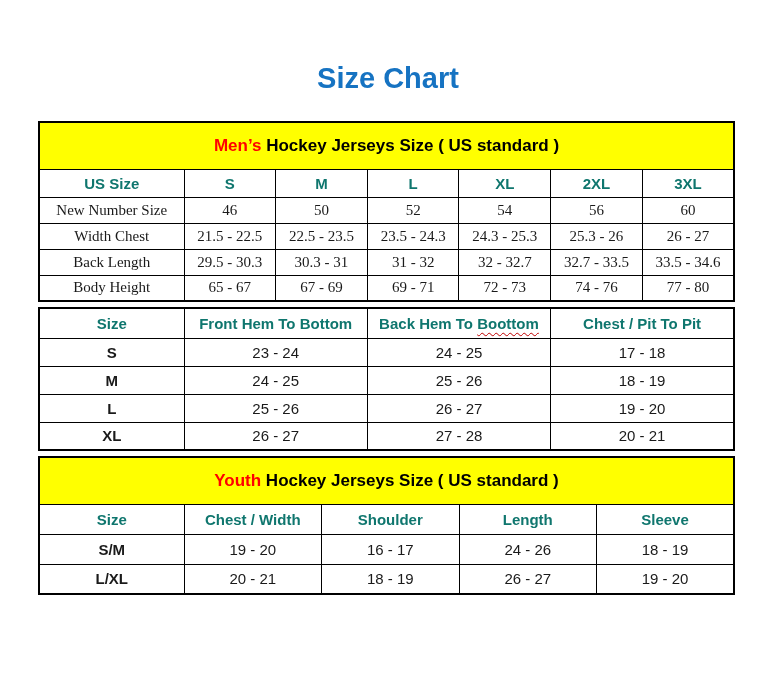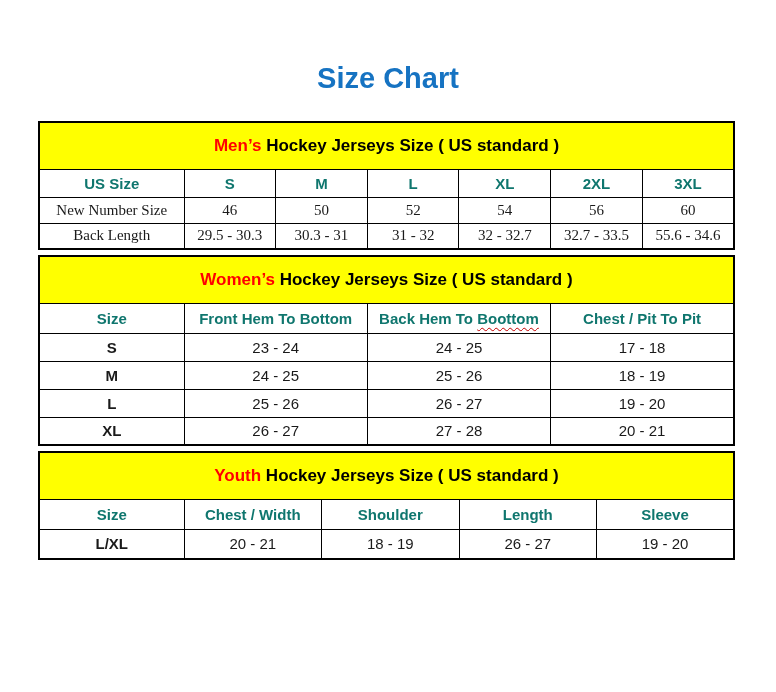--- a/index.html
+++ b/index.html
@@ -120,42 +120,57 @@
         <tr>
           <td class="row-label">New Number Size</td>
           <td>46</td>
           <td>50</td>
           <td>52</td>
           <td>54</td>
           <td>56</td>
           <td>60</td>
         </tr>
         <tr>
+          <td class="row-label">Width Chest</td>
+          <td>21.5 - 22.5</td>
+          <td>22.5 - 23.5</td>
+          <td>23.5 - 24.3</td>
+          <td>24.3 - 25.3</td>
+          <td>25.3 - 26</td>
+          <td>26 - 27</td>
+        </tr>
+        <tr>
           <td class="row-label">Back Length</td>
           <td>29.5 - 30.3</td>
           <td>30.3 - 31</td>
           <td>31 - 32</td>
           <td>32 - 32.7</td>
           <td>32.7 - 33.5</td>
-          <td>55.6 - 34.6</td>
+          <td>33.5 - 34.6</td>
+        </tr>
+        <tr>
+          <td class="row-label">Body Height</td>
+          <td>65 - 67</td>
+          <td>67 - 69</td>
+          <td>69 - 71</td>
+          <td>72 - 73</td>
+          <td>74 - 76</td>
+          <td>77 - 80</td>
         </tr>
       </tbody>
   </table>
 
   <table class="size-table t-womens">
     <colgroup>
         <col style="width:145px">
         <col>
         <col>
         <col>
       </colgroup>
     <thead>
-        <tr>
-          <td class="band-cell" colspan="4"><span class="band-highlight">Women’s</span> Hockey Jerseys Size ( US standard )</td>
-        </tr>
         <tr class="head-row">
           <th>Size</th>
           <th>Front Hem To Bottom</th>
           <th>Back Hem To <span class="misspelled">Boottom</span></th>
           <th>Chest / Pit To Pit</th>
         </tr>
       </thead>
     <tbody>
         <tr>
           <td class="row-label">S</td>
@@ -199,20 +214,27 @@
         <tr class="head-row">
           <th>Size</th>
           <th>Chest / Width</th>
           <th>Shoulder</th>
           <th>Length</th>
           <th>Sleeve</th>
         </tr>
       </thead>
     <tbody>
         <tr>
+          <td class="row-label">S/M</td>
+          <td>19 - 20</td>
+          <td>16 - 17</td>
+          <td>24 - 26</td>
+          <td>18 - 19</td>
+        </tr>
+        <tr>
           <td class="row-label">L/XL</td>
           <td>20 - 21</td>
           <td>18 - 19</td>
           <td>26 - 27</td>
           <td>19 - 20</td>
         </tr>
       </tbody>
   </table>
 
 </div>

